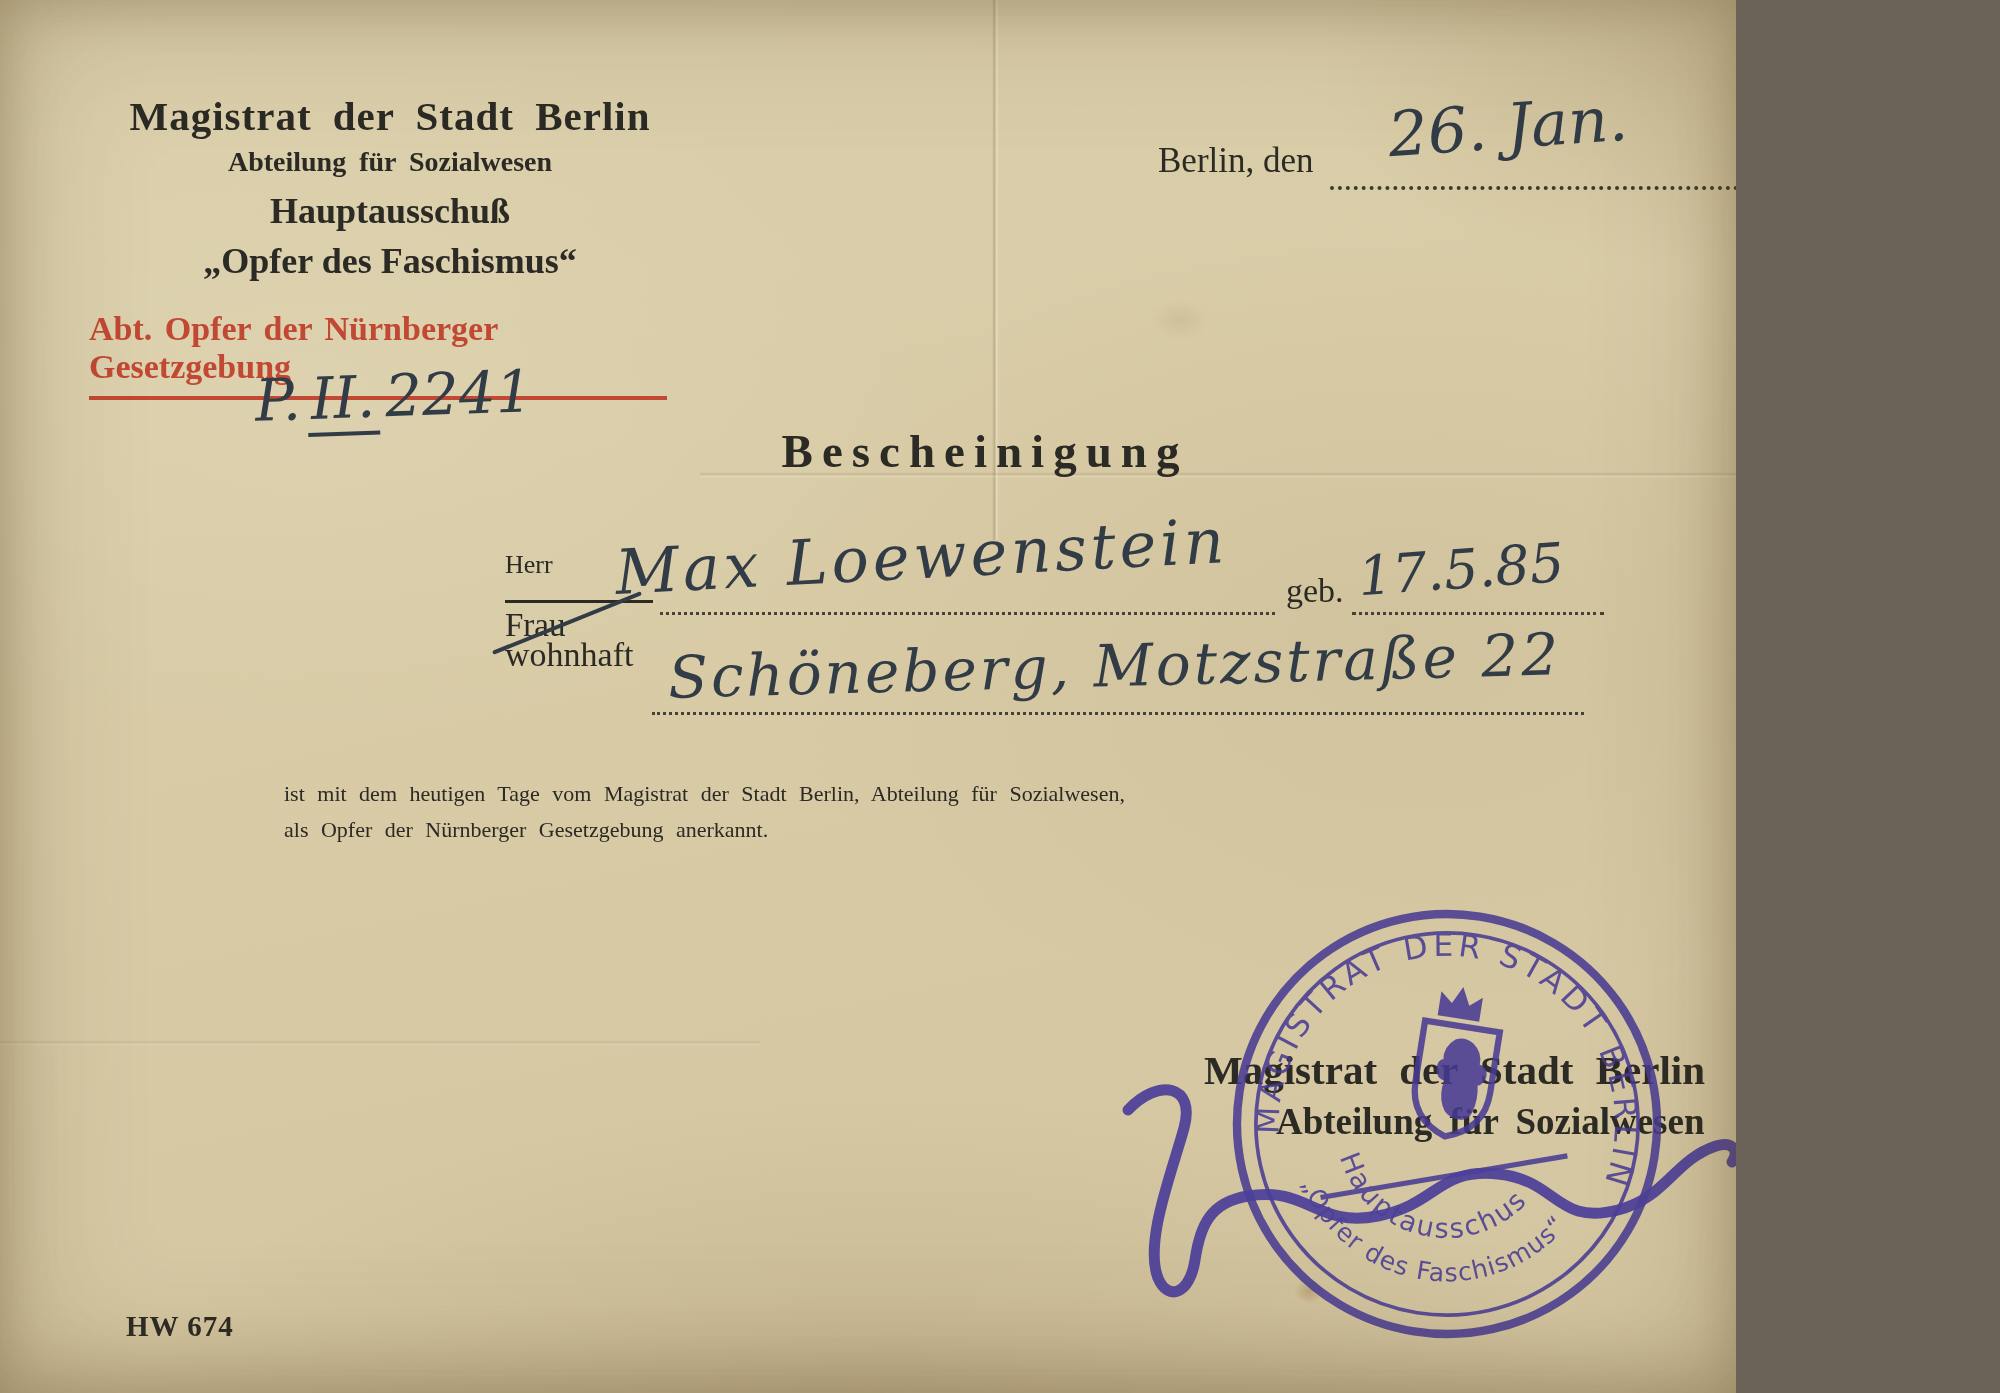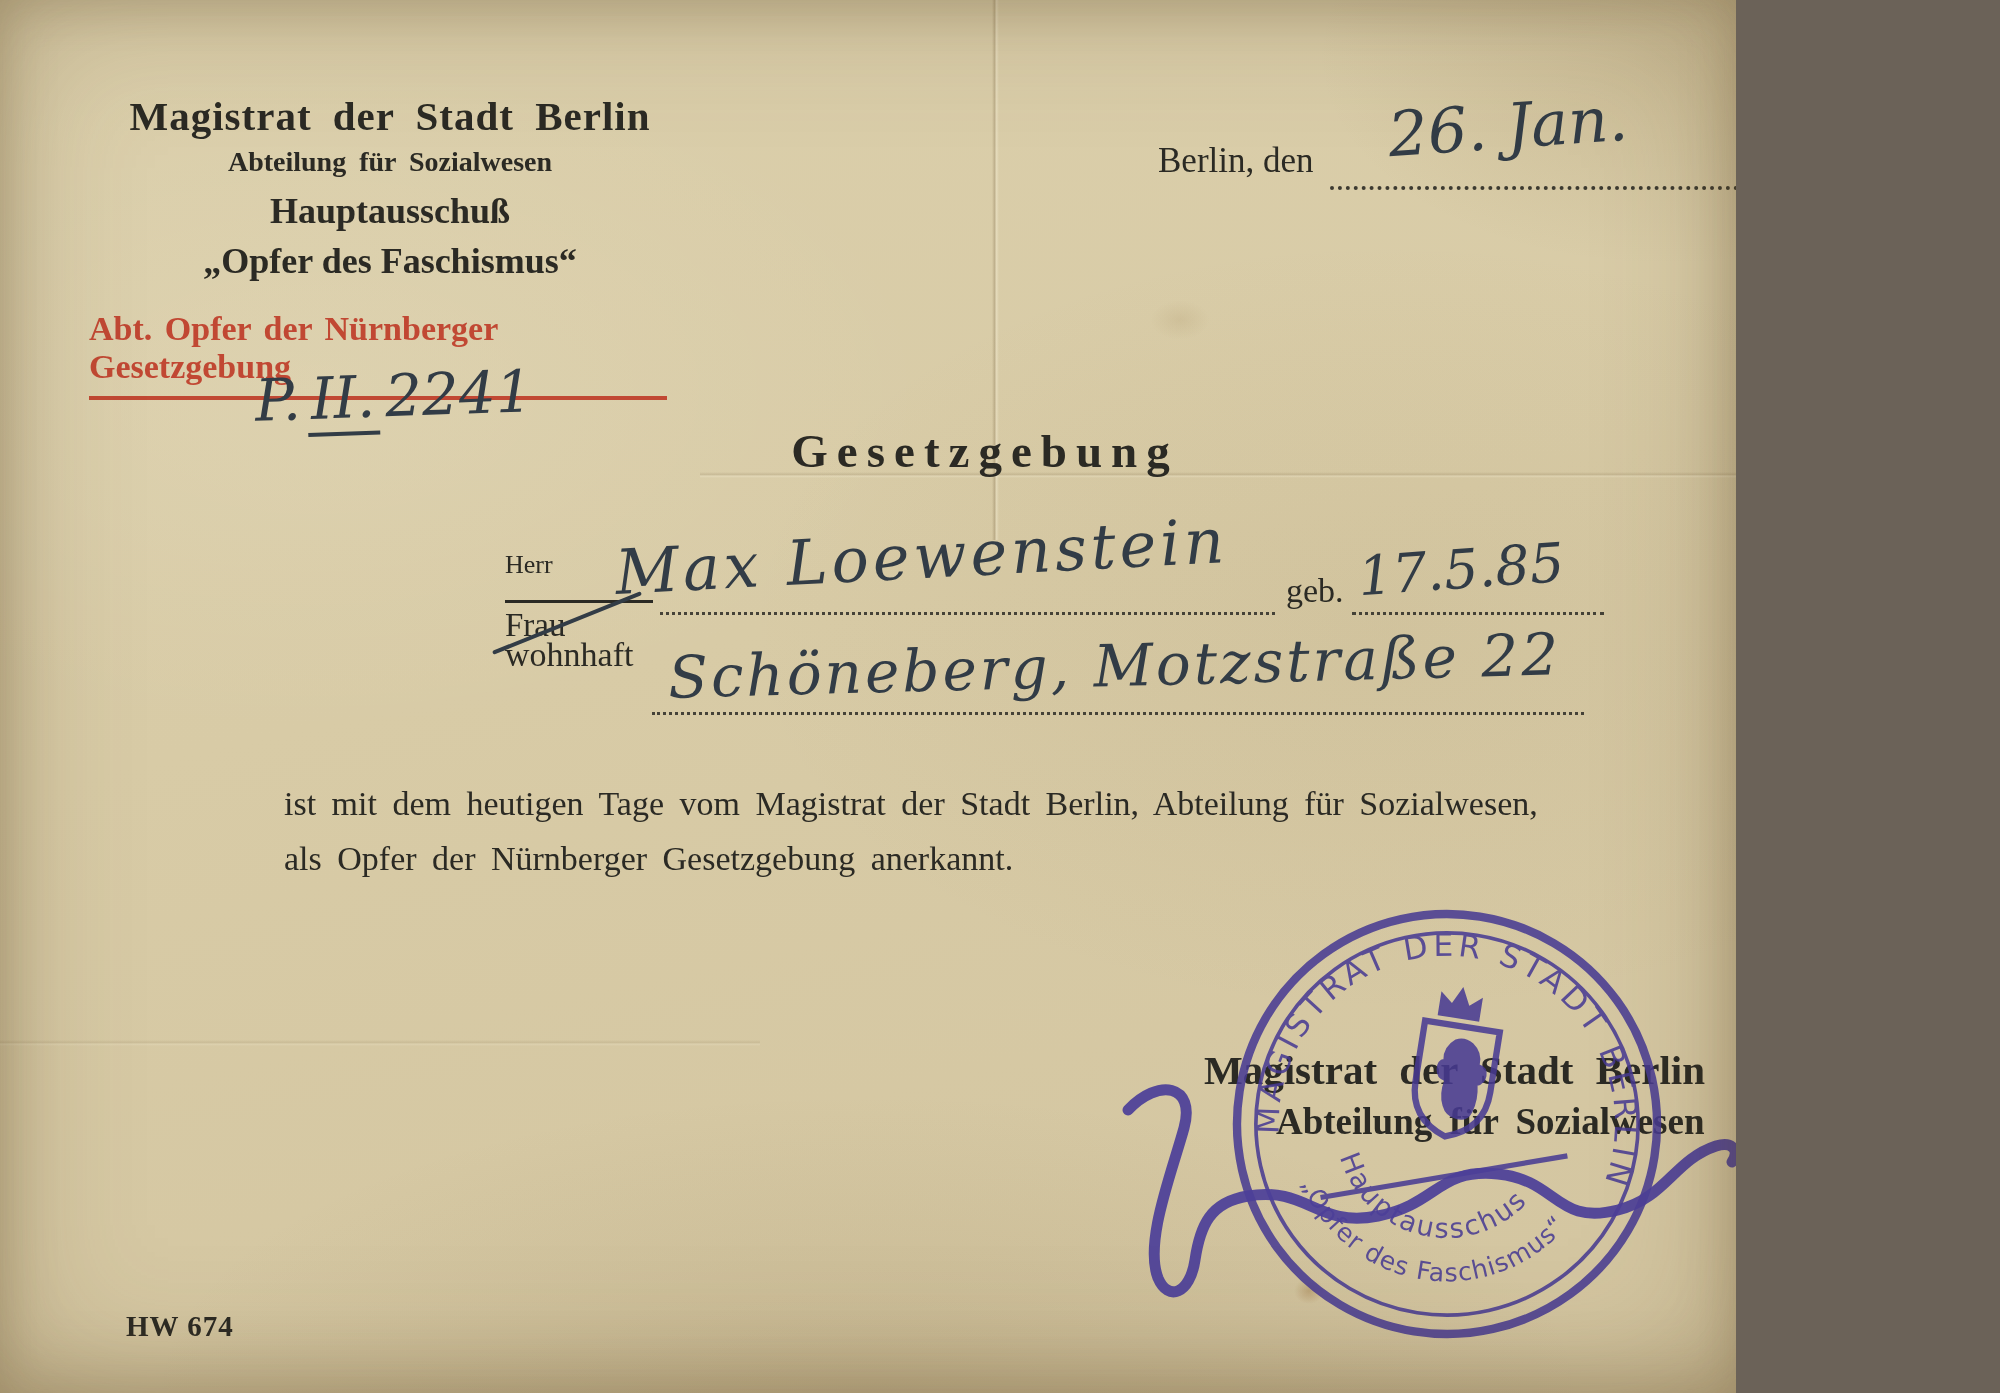--- a/index.html
+++ b/index.html
@@ -64,21 +64,21 @@
   .line-addr { left:652px; top:712px; width:932px; }
 
   .hw-name { position:absolute; left:615px; top:520px; font-size:62px; white-space:nowrap;
     transform:rotate(-3deg); letter-spacing:4px; }
   .geb-label { position:absolute; left:1286px; top:572px; font-size:34px; }
   .hw-geb { position:absolute; left:1358px; top:538px; font-size:54px; white-space:nowrap; transform:rotate(-4deg); }
   .wohnhaft-label { position:absolute; left:505px; top:636px; font-size:34px; }
   .hw-addr { position:absolute; left:668px; top:632px; font-size:58px; white-space:nowrap;
     transform:rotate(-1.5deg); letter-spacing:3px; }
 
-  .body-text { position:absolute; left:284px; top:776px; width:1530px; font-size:34px; line-height:1.62; word-spacing:7px; }
+  .body-text { position:absolute; left:284px; top:776px; width:1530px; font-size:22px; line-height:1.62; word-spacing:7px; }
 
   .sig-org  { position:absolute; left:1204px; top:1046px; font-size:41px; font-weight:bold; word-spacing:12px; white-space:nowrap; }
   .sig-dept { position:absolute; left:1276px; top:1100px; font-size:37px; font-weight:bold; word-spacing:8px; white-space:nowrap; }
 
   .stamp { position:absolute; left:1216px; top:893px; width:462px; height:462px;
     opacity:0.86; transform:rotate(9deg); }
   .stamp text { font-family:"DejaVu Sans","Liberation Sans",sans-serif; fill:#473a93; }
   .signature-svg { position:absolute; left:1100px; top:1010px; width:670px; height:340px; opacity:0.92; }
 
   .form-code { position:absolute; left:102px; top:1310px; font-size:29px; font-weight:bold; letter-spacing:1px;margin-left:24px; }
@@ -107,21 +107,21 @@
     <span>P.</span><span class="roman">II.</span><span>2241</span>
   </div>
 
   <div class="dateline">
     <div class="date-label">Berlin, den</div>
     <div class="date-dots"></div>
     <div class="date-hand hand">26. Jan.</div>
     <div class="date-year">1946</div>
   </div>
 
-  <div class="doc-title">Gesetzgebung</div>
+  <div class="doc-title">Bescheinigung</div>
 
   <div class="salutation">
     <div class="sal-herr">Herr</div>
     <div class="sal-frau">
       <span>Frau</span>
       <span class="frau-strike"></span>
     </div>
   </div>
 
   <div class="dotline line-name"></div>

